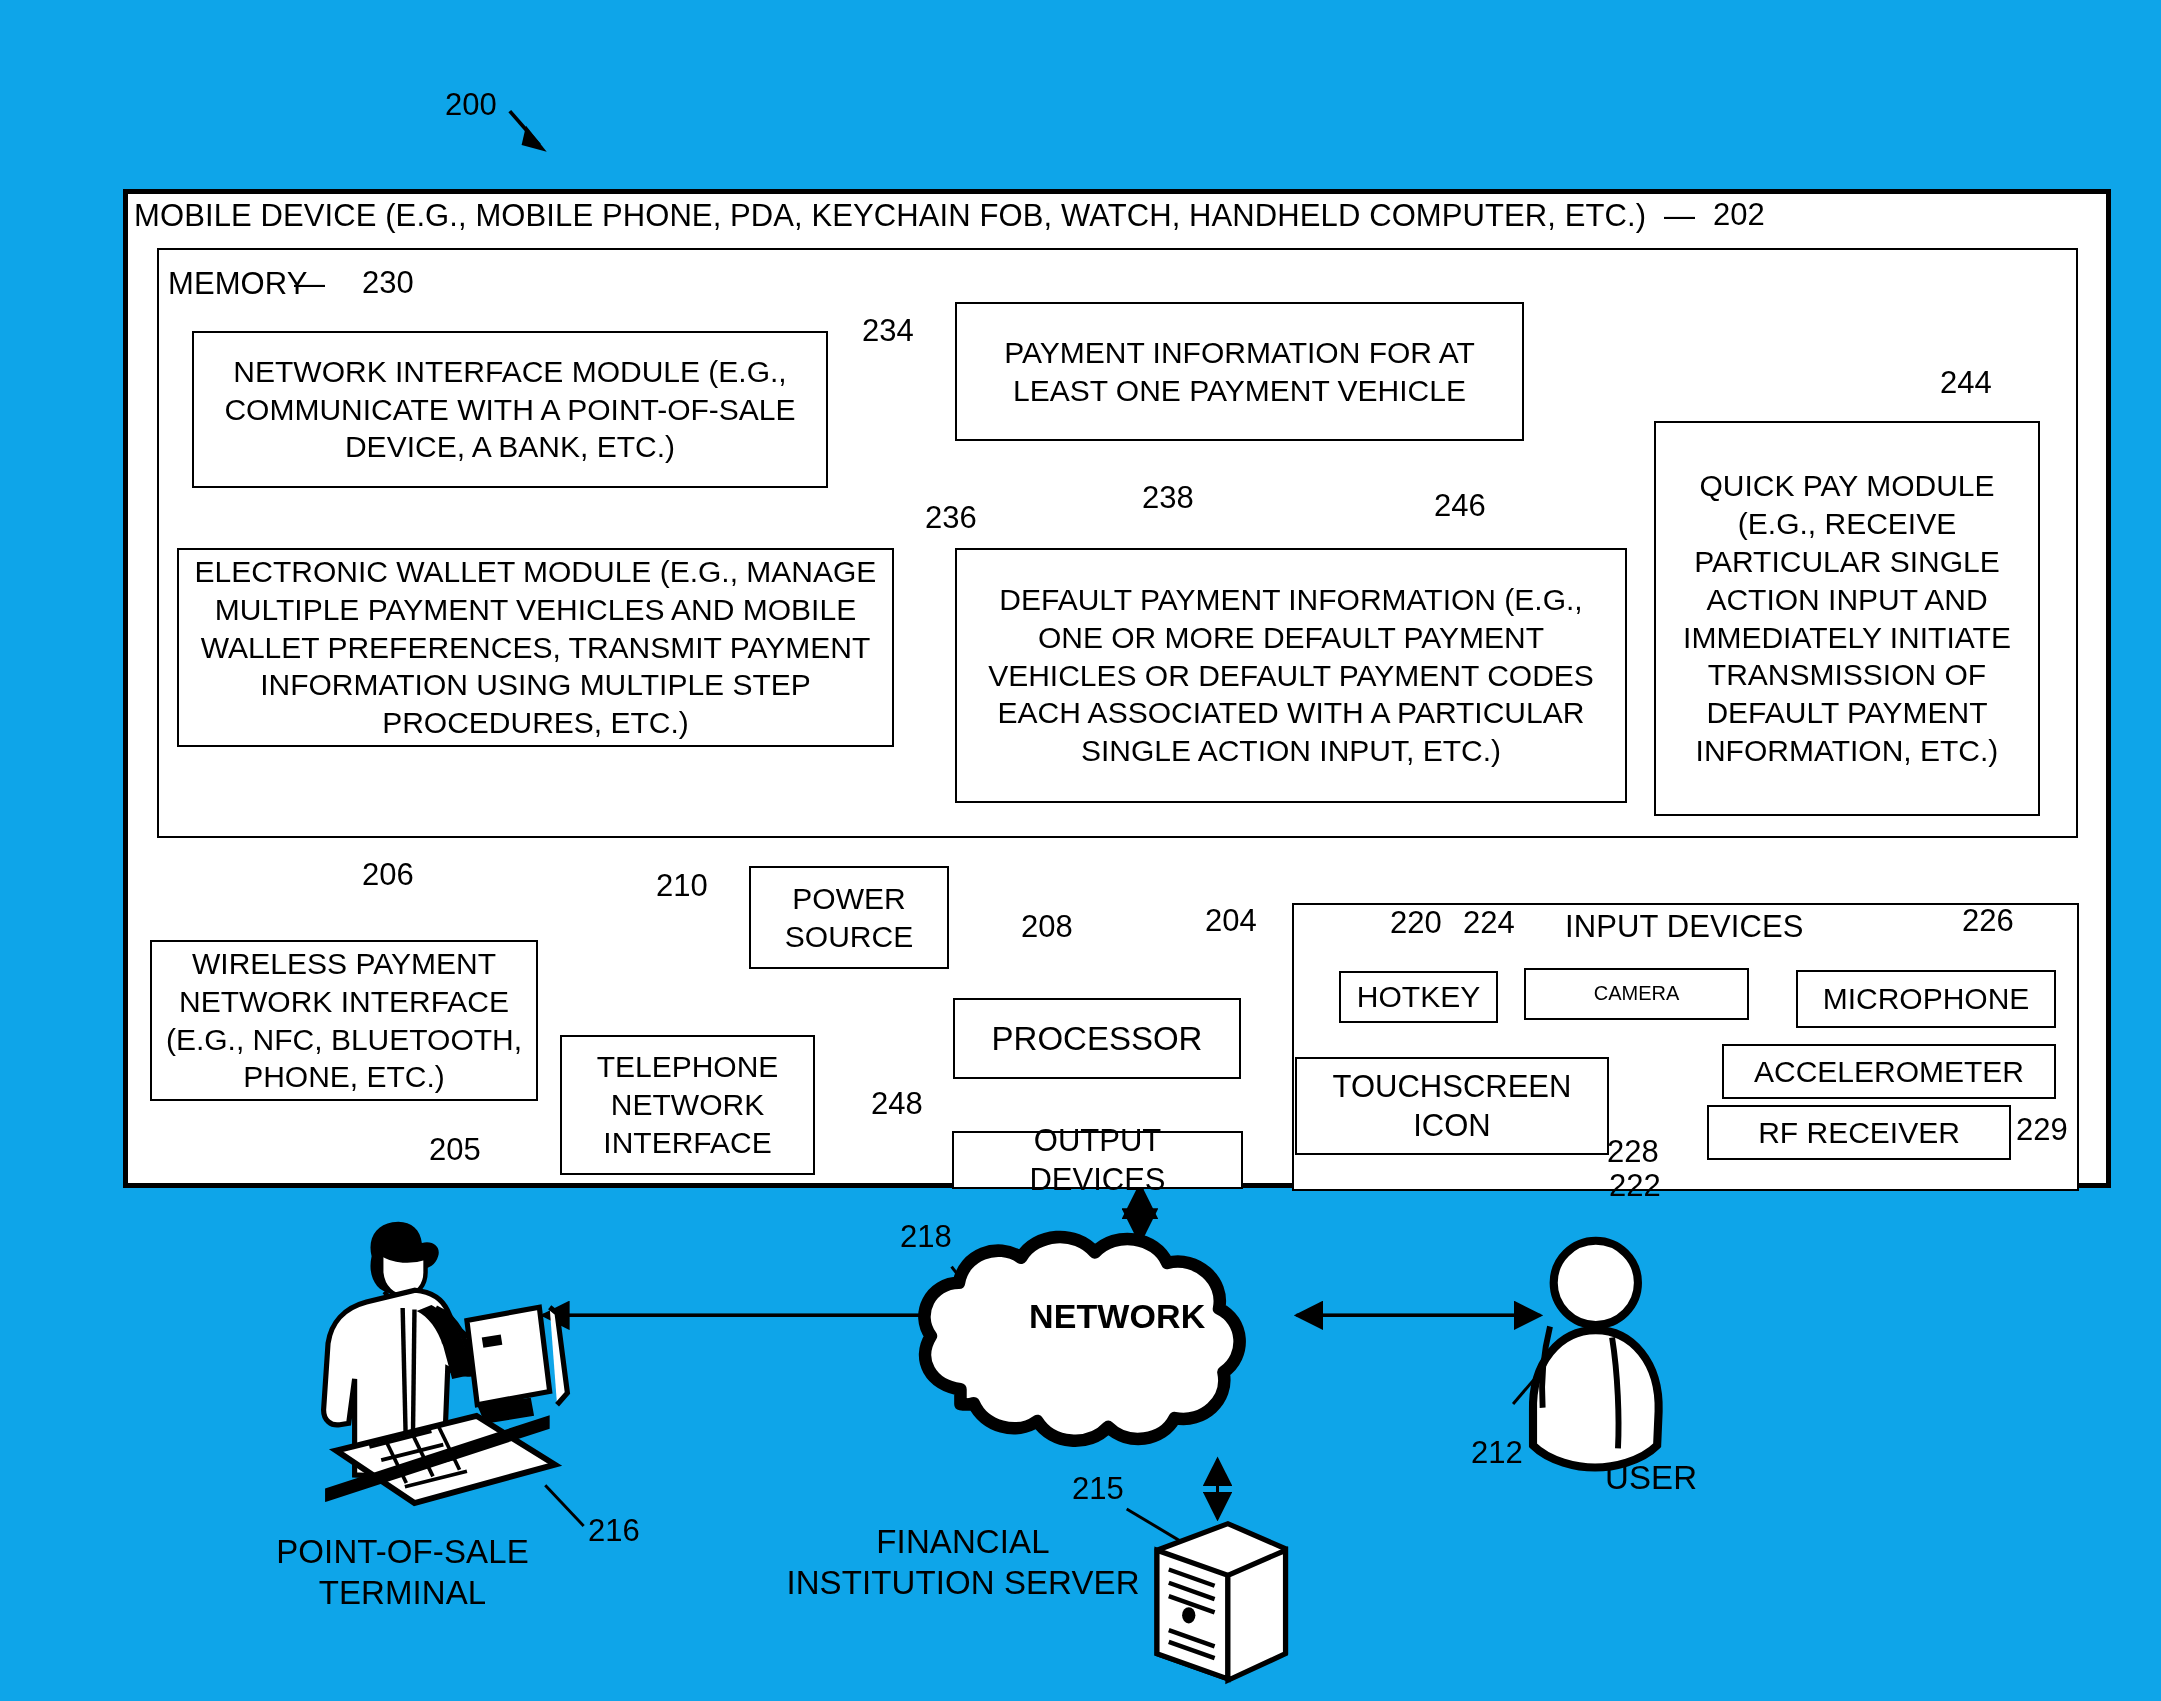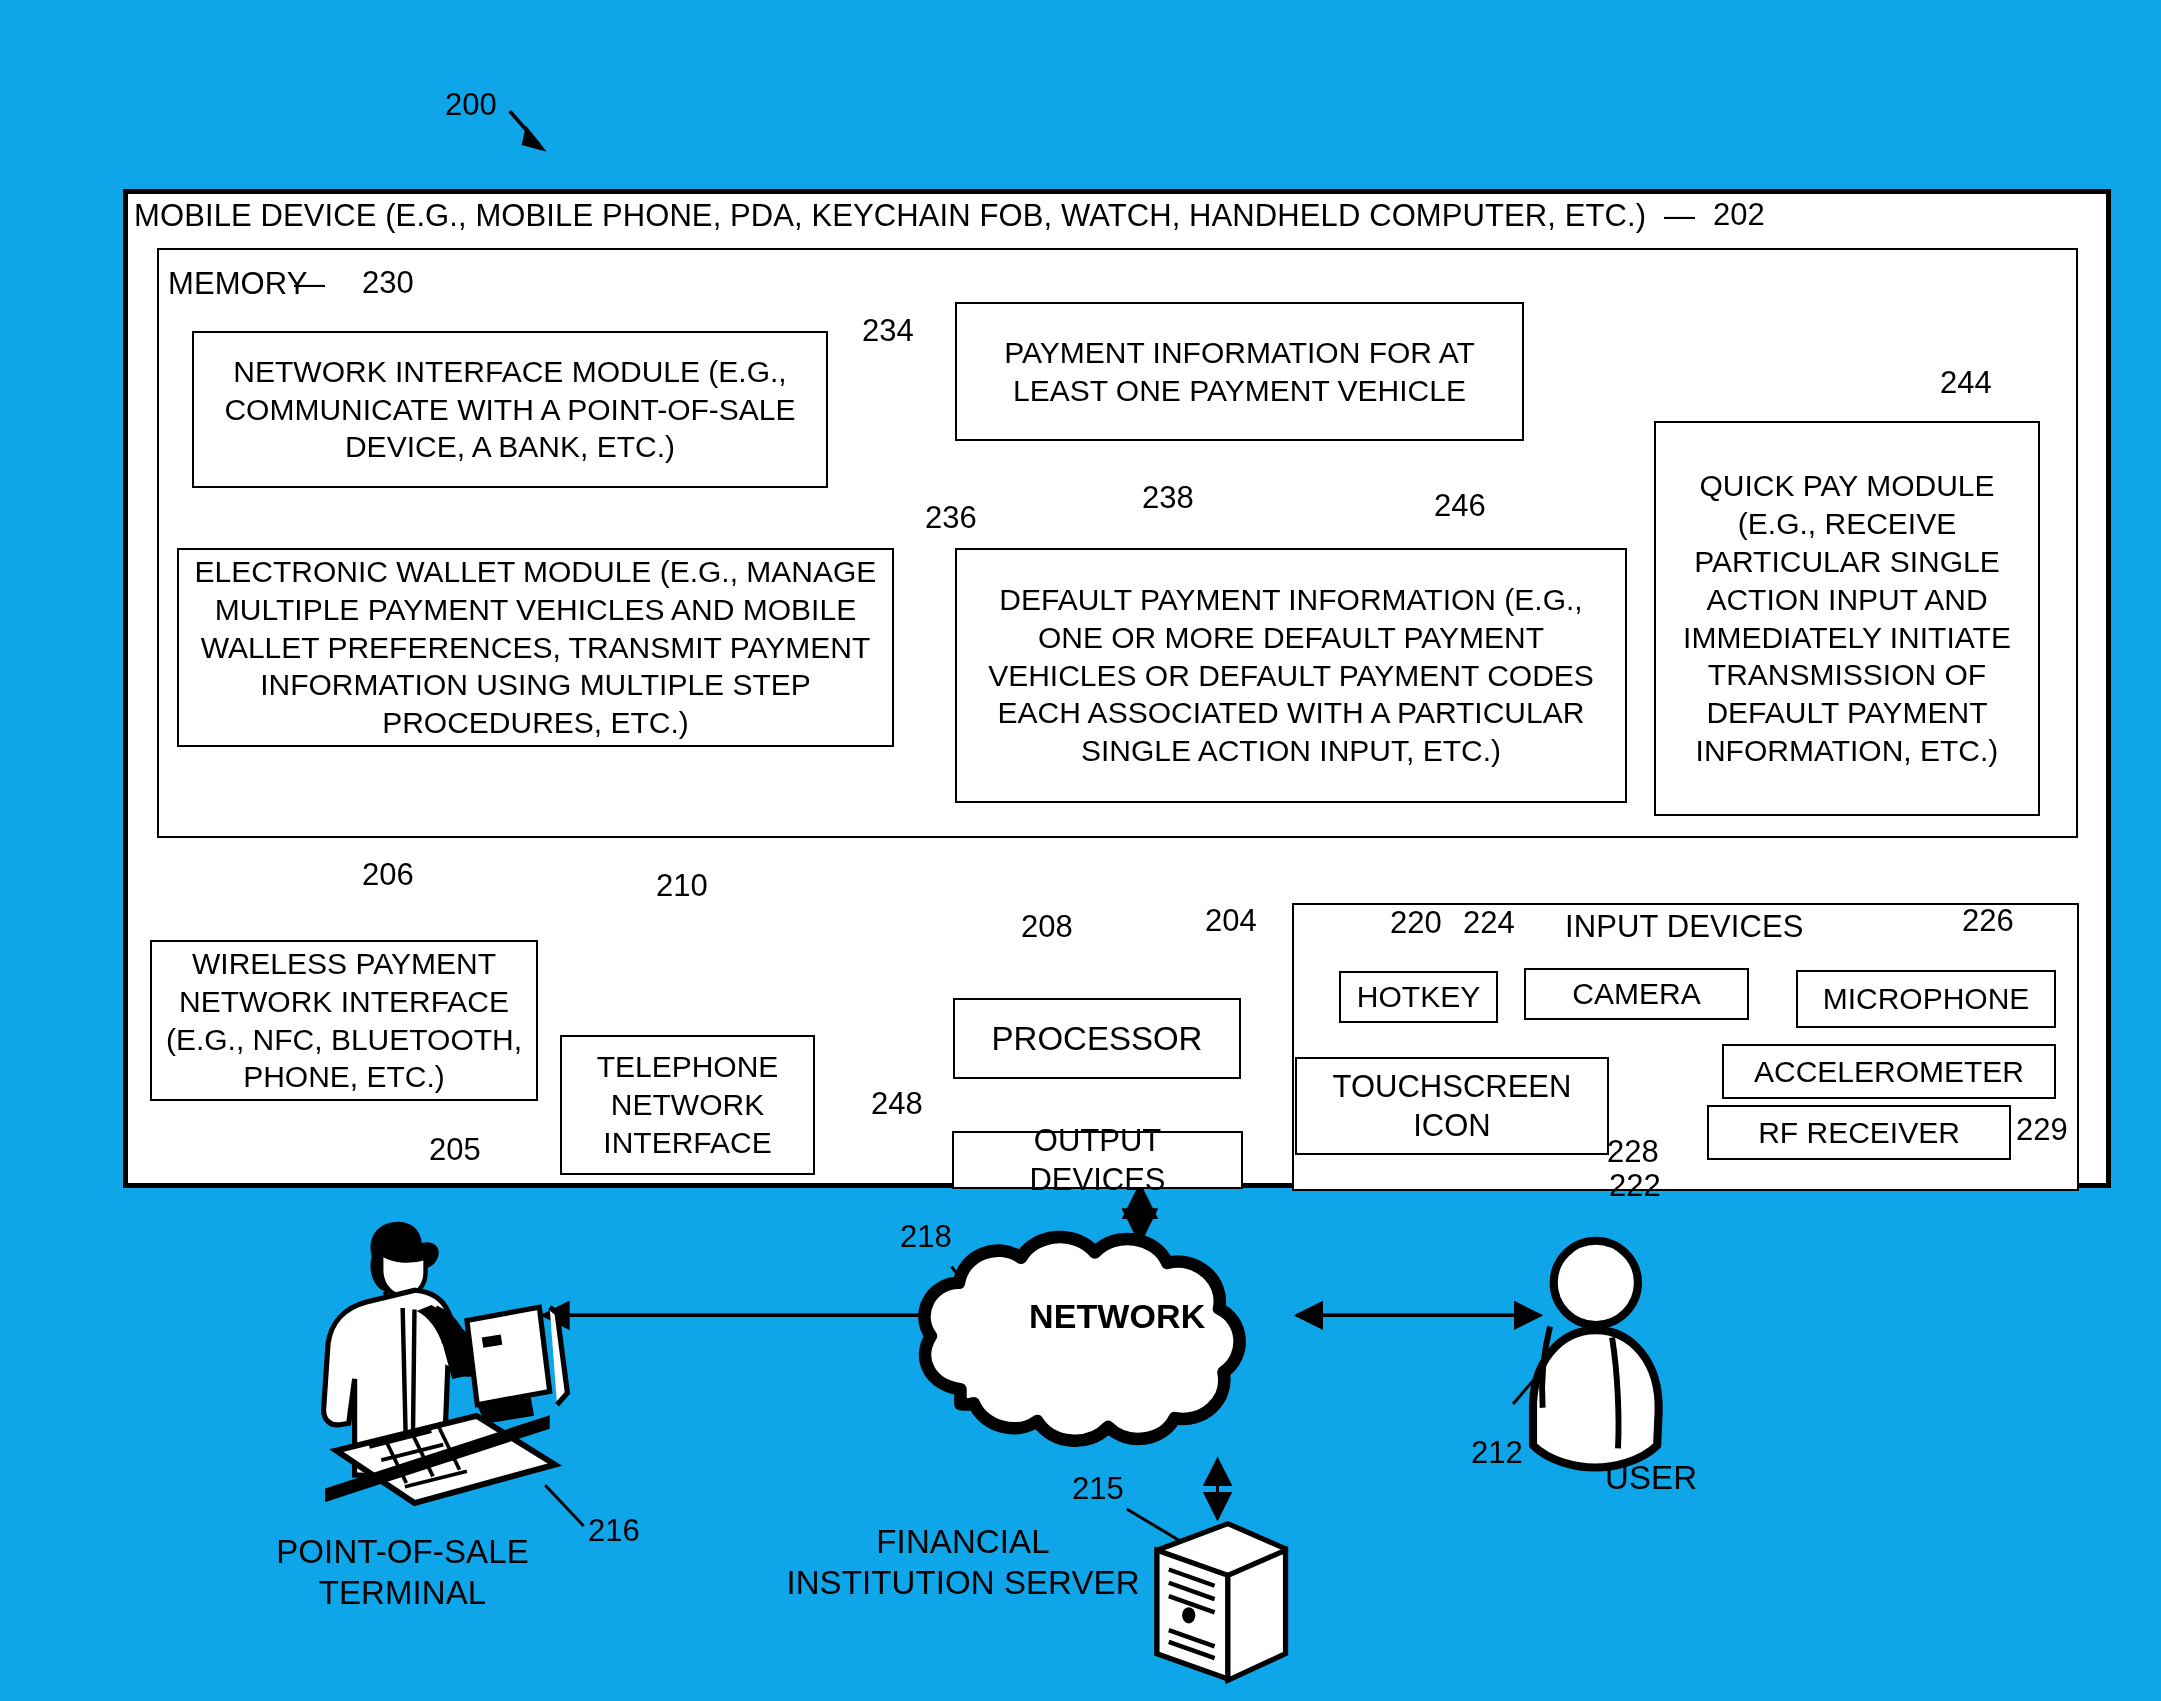--- a/index.html
+++ b/index.html
@@ -285,20 +285,23 @@
   <div class="box" style="left:150px; top:940px; width:388px; height:161px; font-size:30px;">
     <span class="ptext">WIRELESS PAYMENT NETWORK INTERFACE (E.G., NFC, BLUETOOTH, PHONE, ETC.)</span>
   </div>
   <div class="ref" style="left:362px; top:857px;">206</div>
 
   <div class="box" style="left:560px; top:1035px; width:255px; height:140px; font-size:30px;">
     <span class="ptext">TELEPHONE NETWORK INTERFACE</span>
   </div>
   <div class="ref" style="left:429px; top:1132px;">205</div>
 
+  <div class="box" style="left:749px; top:866px; width:200px; height:103px; font-size:30px;">
+    <span class="ptext">POWER SOURCE</span>
+  </div>
   <div class="ref" style="left:656px; top:868px;">210</div>
 
   <div class="box" style="left:953px; top:998px; width:288px; height:81px; font-size:33px;">
     <span class="ptext">PROCESSOR</span>
   </div>
   <div class="ref" style="left:1021px; top:909px;">208</div>
 
   <div class="box" style="left:952px; top:1131px; width:291px; height:58px; font-size:31px;">
     <span class="ptext">OUTPUT DEVICES</span>
   </div>
@@ -306,21 +309,21 @@
 
   <div class="box" style="left:1292px; top:903px; width:787px; height:288px; display:block;"></div>
   <div class="lbl" style="left:1565px; top:909px; font-size:31px;">INPUT DEVICES</div>
   <div class="ref" style="left:1205px; top:903px;">204</div>
 
   <div class="box" style="left:1339px; top:971px; width:159px; height:52px; font-size:30px;">
     <span class="ptext">HOTKEY</span>
   </div>
   <div class="ref" style="left:1390px; top:905px;">220</div>
 
-  <div class="box" style="left:1524px; top:968px; width:225px; height:52px; font-size:30px;">
+  <div class="box" style="left:1524px; top:968px; width:225px; height:52px; font-size:20px;">
     <span class="ptext">CAMERA</span>
   </div>
   <div class="ref" style="left:1463px; top:905px;">224</div>
 
   <div class="box" style="left:1796px; top:970px; width:260px; height:58px; font-size:30px;">
     <span class="ptext">MICROPHONE</span>
   </div>
   <div class="ref" style="left:1962px; top:903px;">226</div>
 
   <div class="box" style="left:1295px; top:1057px; width:314px; height:98px; font-size:31px;">

